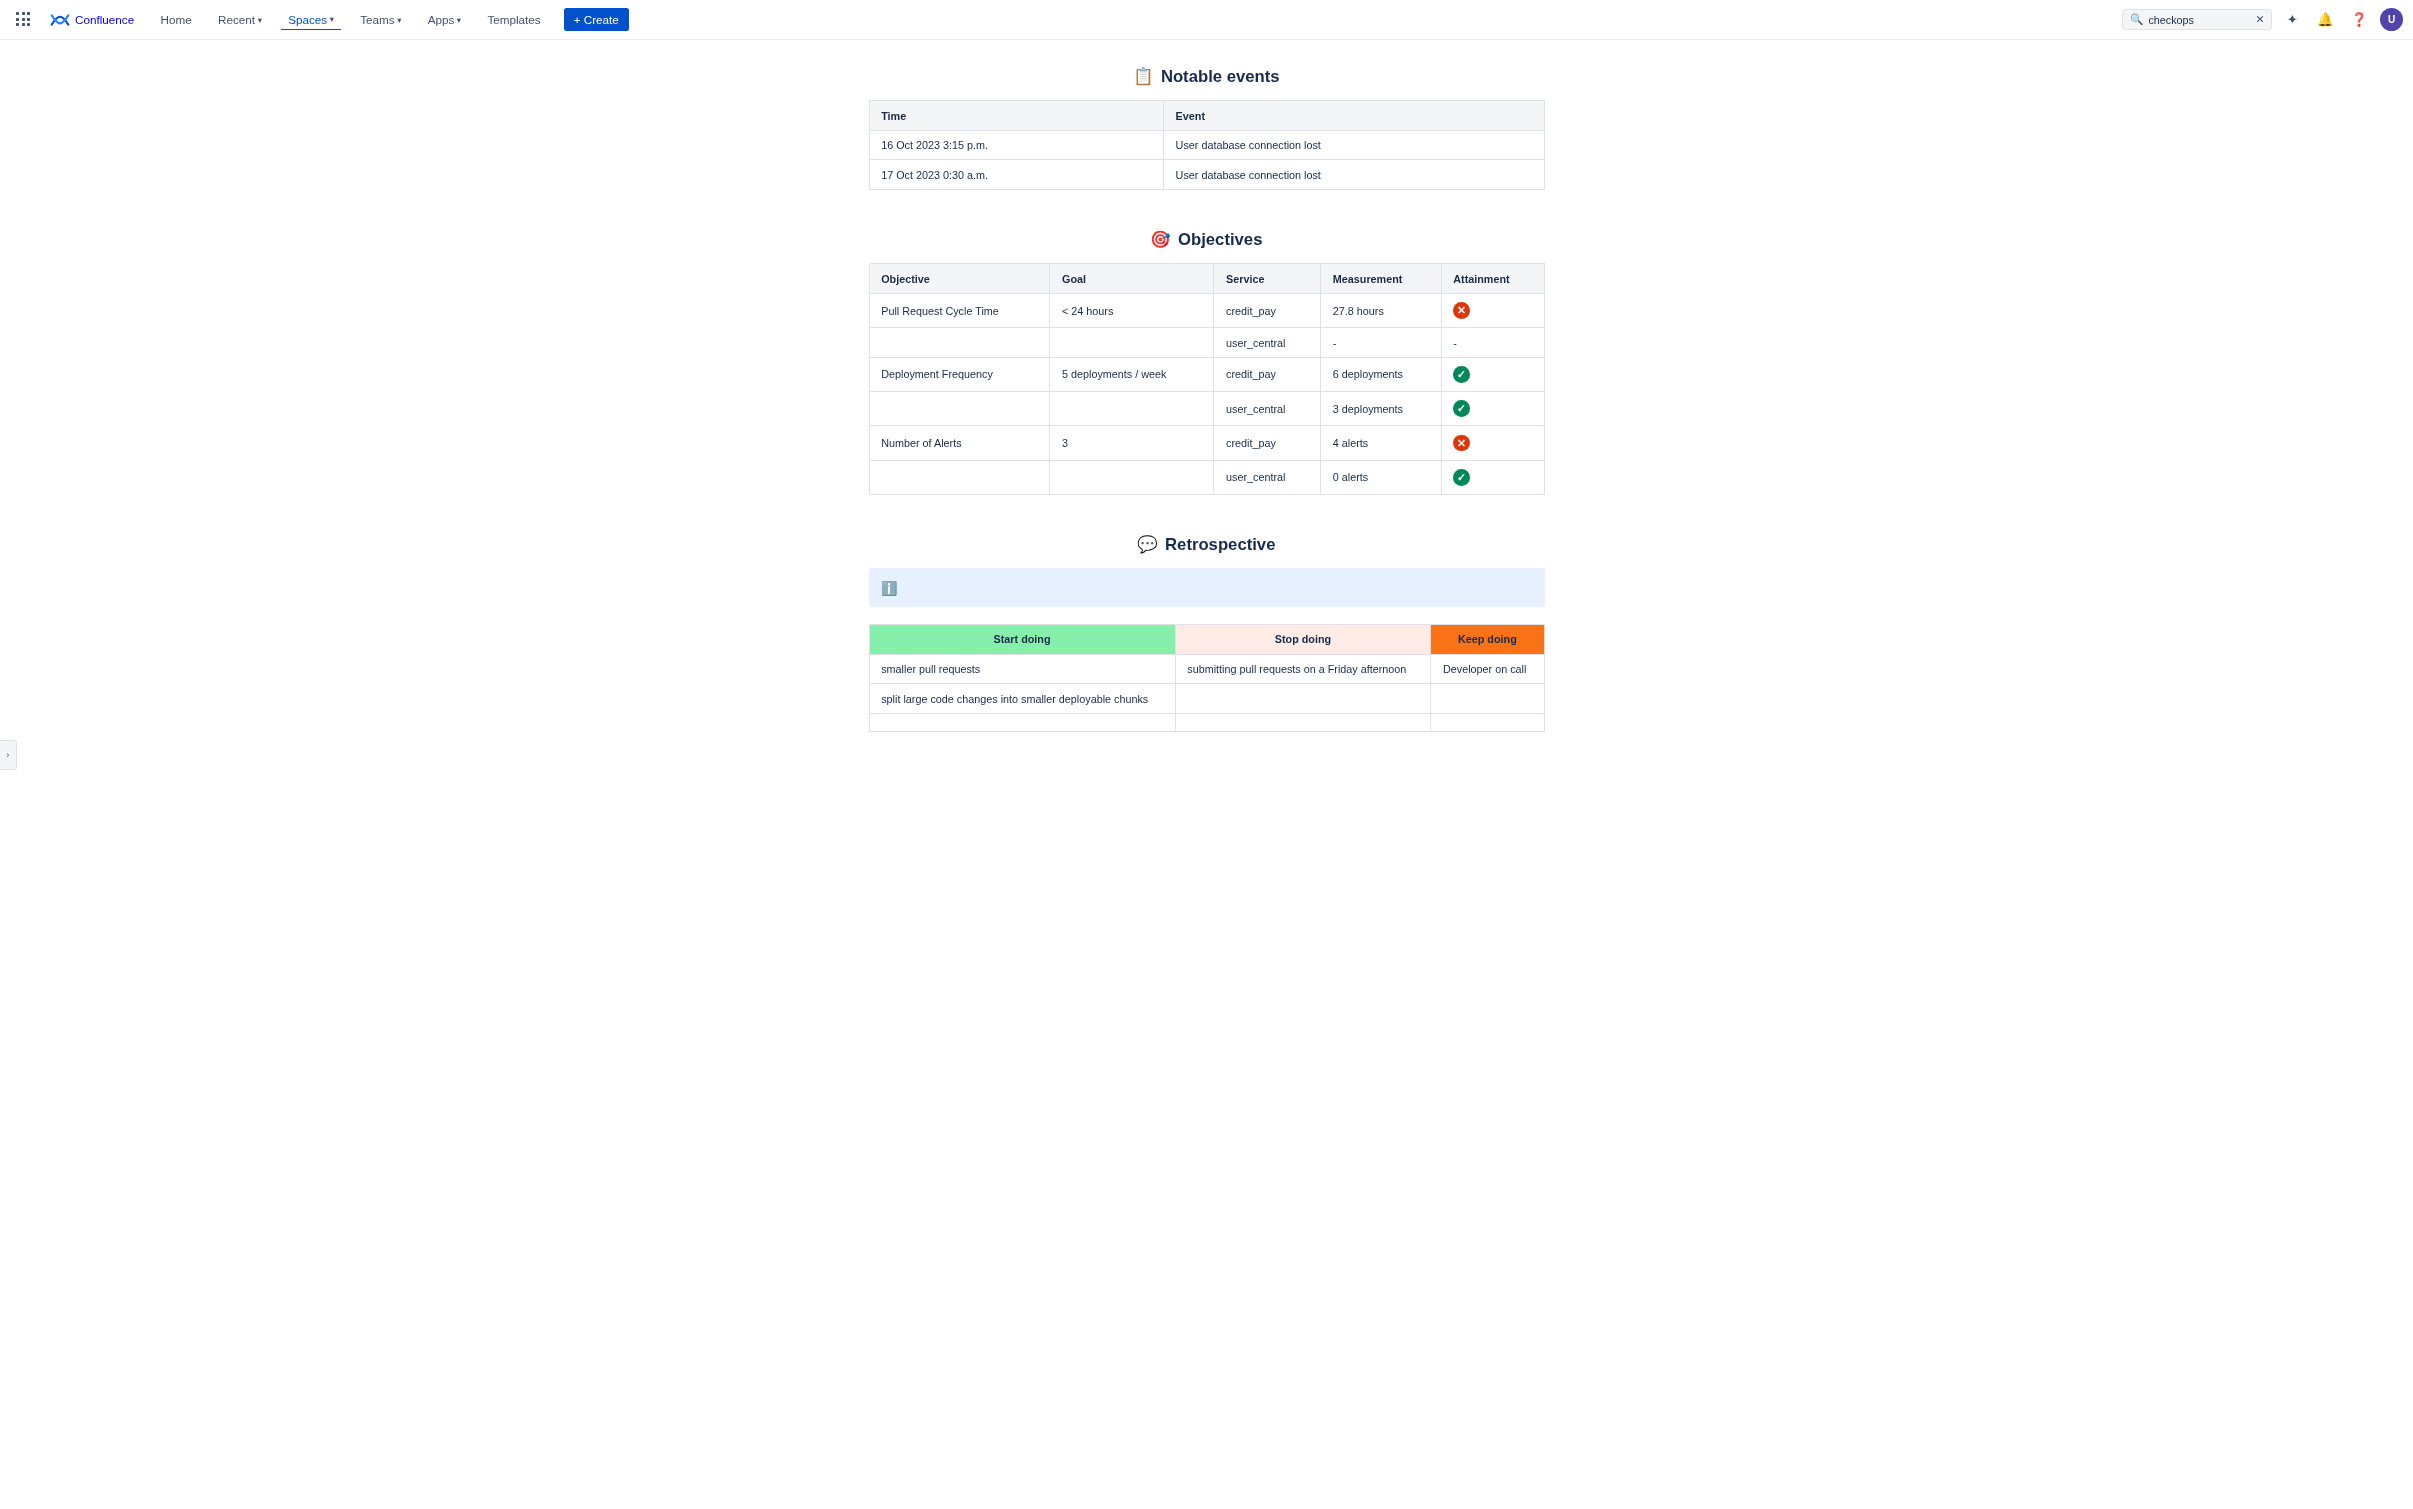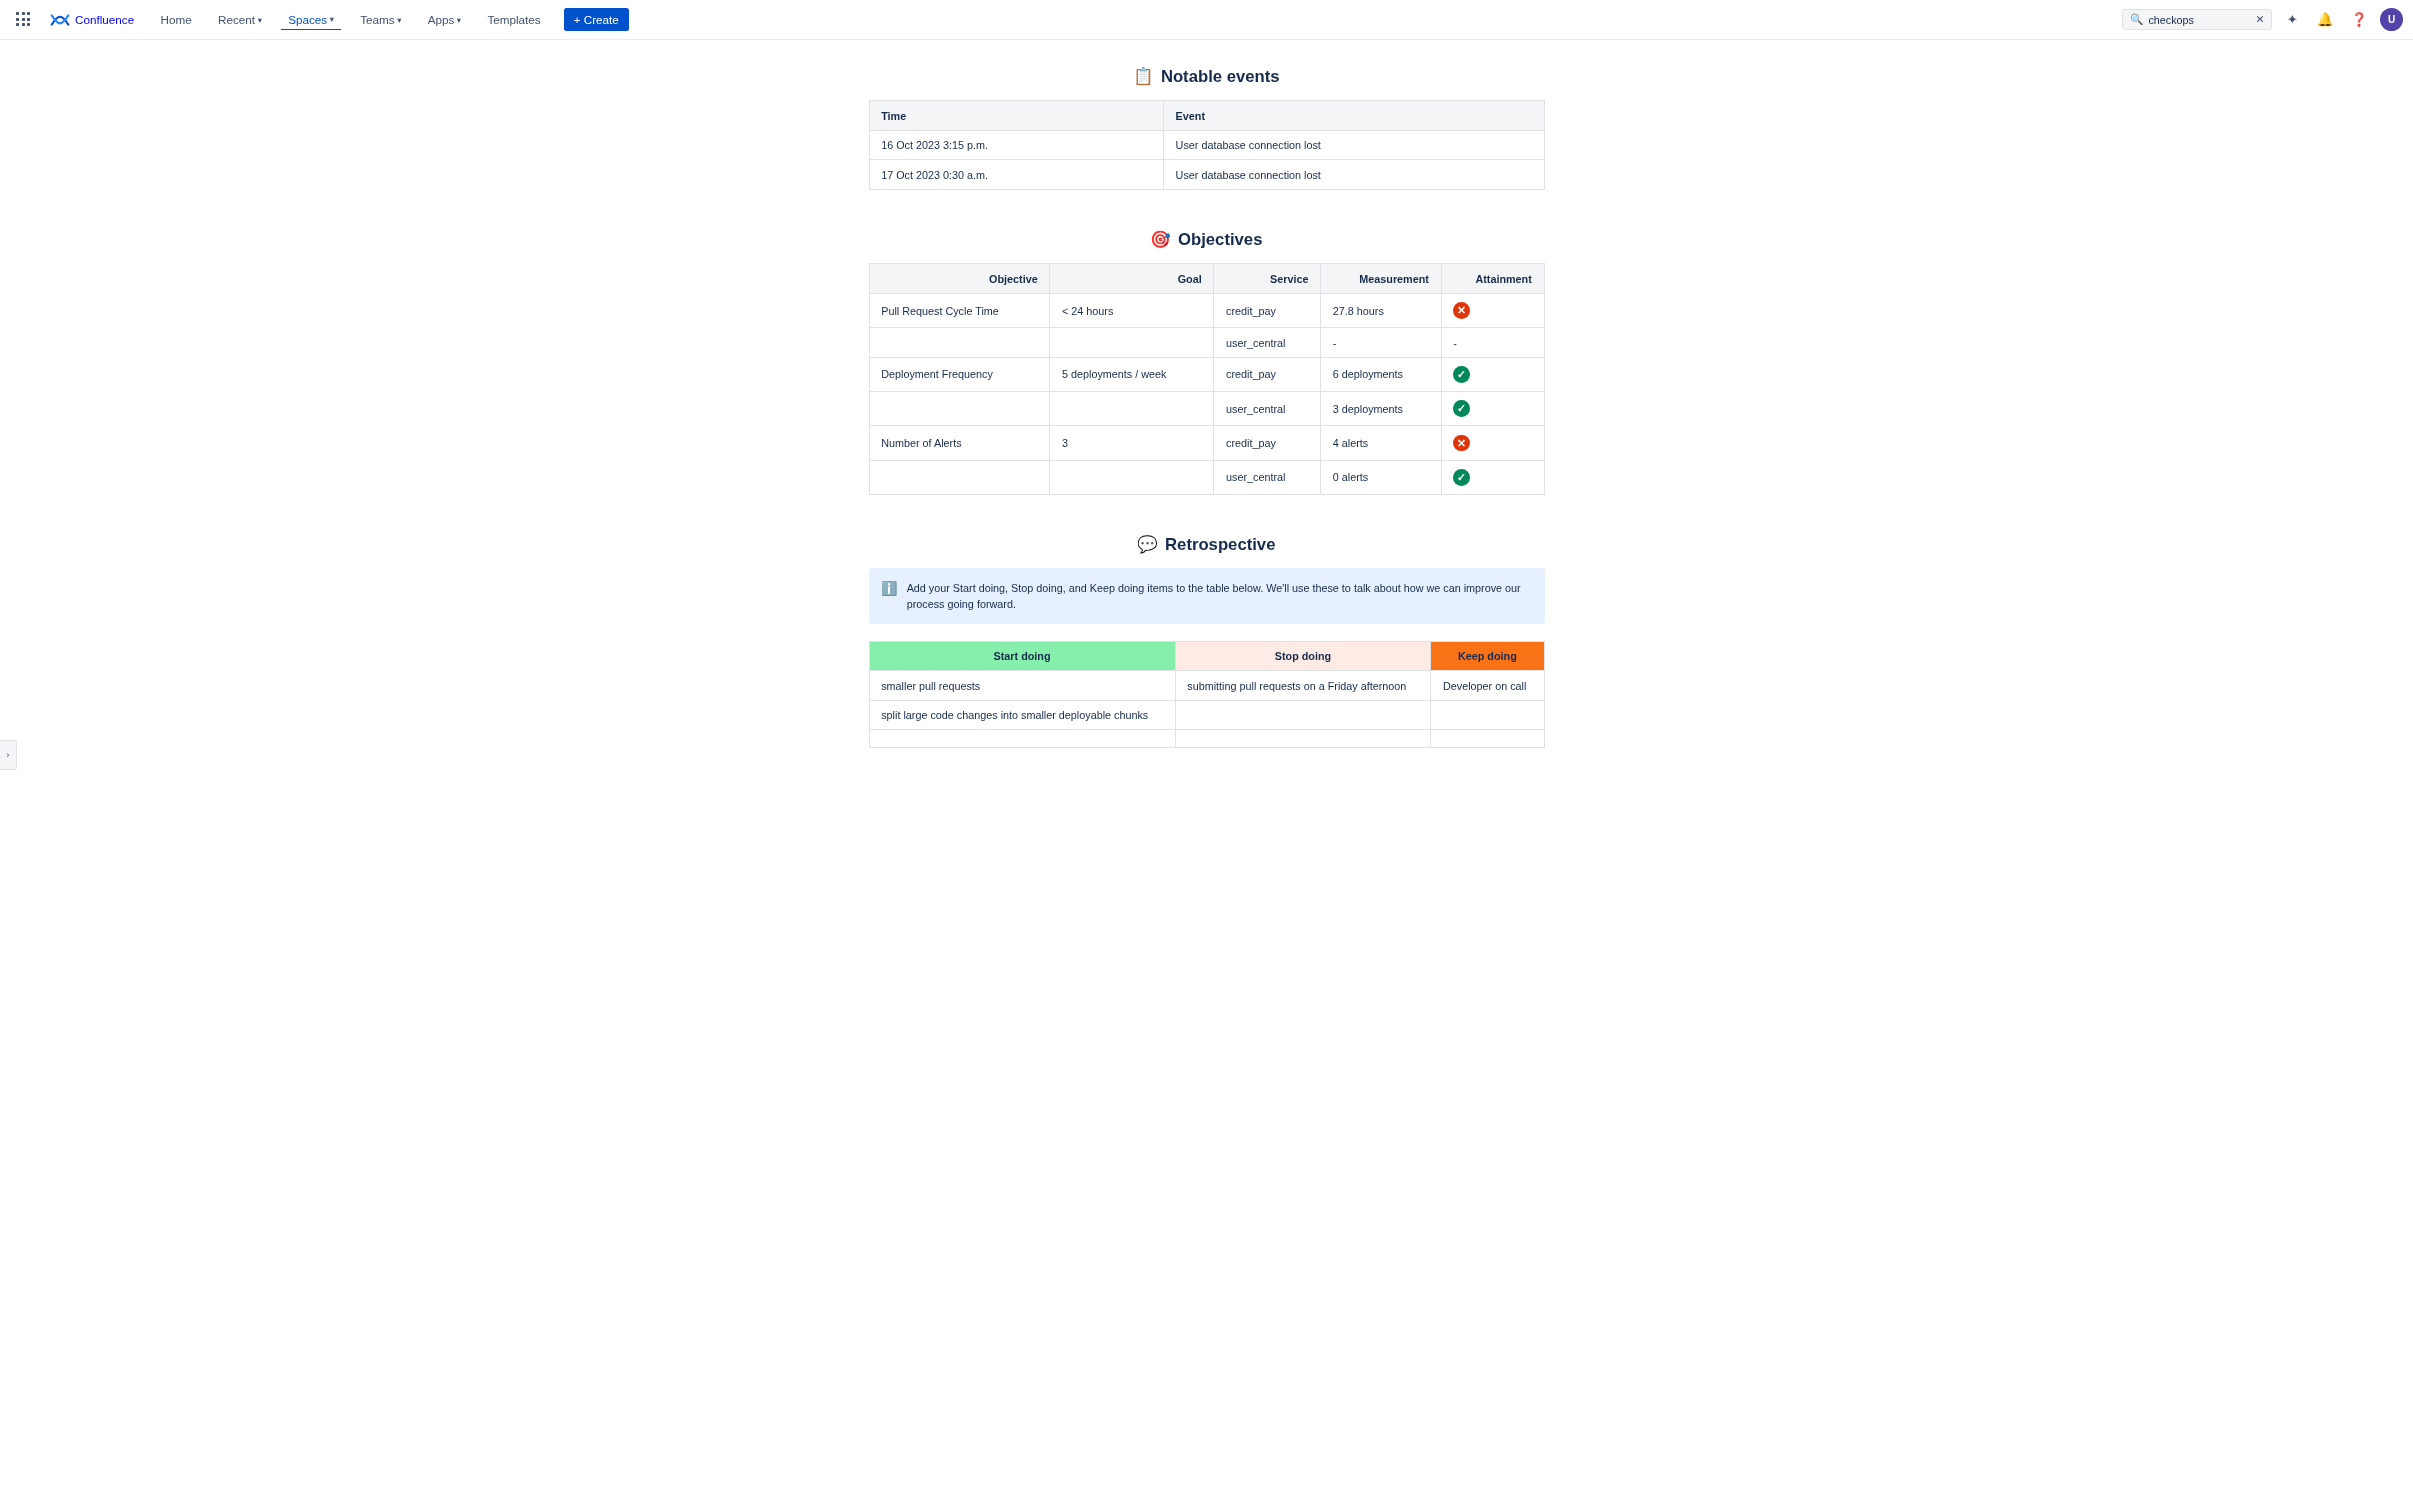--- a/index.html
+++ b/index.html
@@ -78,21 +78,21 @@
     .data-table tr:nth-child(even) td { background: #fff; }
 
     
     .status-icon { width: 16.7px; height: 16.7px; border-radius: 50%; display: inline-flex; align-items: center; justify-content: center; font-size: 10.8px; font-weight: 700; }
     .status-fail { background: #DE350B; color: #fff; }
     .status-pass { background: #00875A; color: #fff; }
 
     
     .obj-table { width: 100%; border-collapse: collapse; margin-bottom: 33px; border: 0.8px solid #DFE1E6; }
     .obj-table th {
-      background: #F4F5F7; text-align: right; padding: 8.3px 11.7px;
+      background: #F4F5F7; text-align: left; padding: 8.3px 11.7px;
       font-weight: 600; font-size: 10.8px; color: #172B4D; border: 0.8px solid #DFE1E6;
     }
     .obj-table td { padding: 8.3px 11.7px; border: 0.8px solid #DFE1E6; font-size: 10.8px; color: #172B4D; vertical-align: middle; }
 
     
     .retro-info-box {
       background: #E6F0FF; border-radius: 3.3px; padding: 11.7px 13.3px;
       display: flex; gap: 8.3px; margin-bottom: 16.7px; align-items: flex-start;
     }
     .retro-info-icon { color: #0052CC; font-size: 13.3px; flex-shrink: 0; margin-top: 0.8px; }
@@ -276,21 +276,20 @@
     </table>
   </div>
 
   <div class="section-gap">
     <h2 class="section-title">
       <span class="icon">💬</span>
       <span>Retrospective</span>
     </h2>
     <div class="retro-info-box">
       <span class="retro-info-icon">ℹ️</span>
-      <p class="retro-info-text">Add your Start doing, Stop doing, and Keep doing items to the table below. We'll use these to talk about how we can improve our process going forward.</p>
     </div>
     <table class="retro-table">
       <thead>
         <tr>
           <th class="start">Start doing</th>
           <th class="stop">Stop doing</th>
           <th class="keep">Keep doing</th>
         </tr>
       </thead>
       <tbody id="retro-body">

